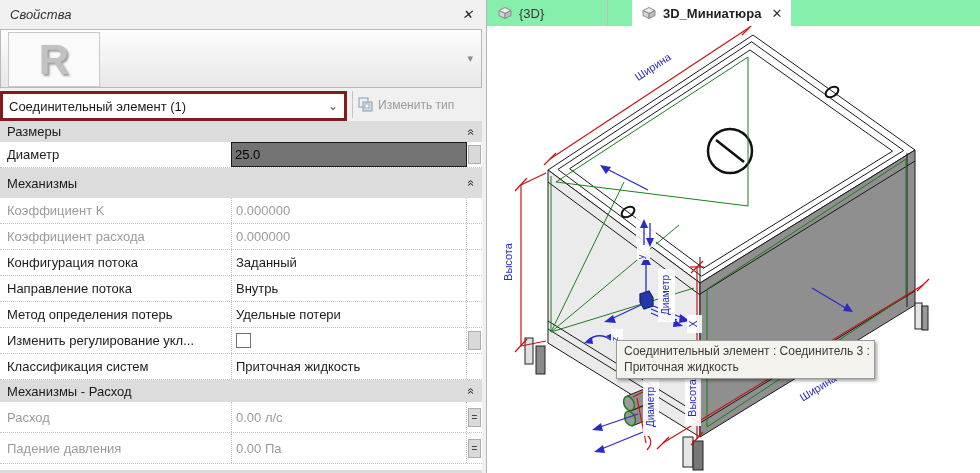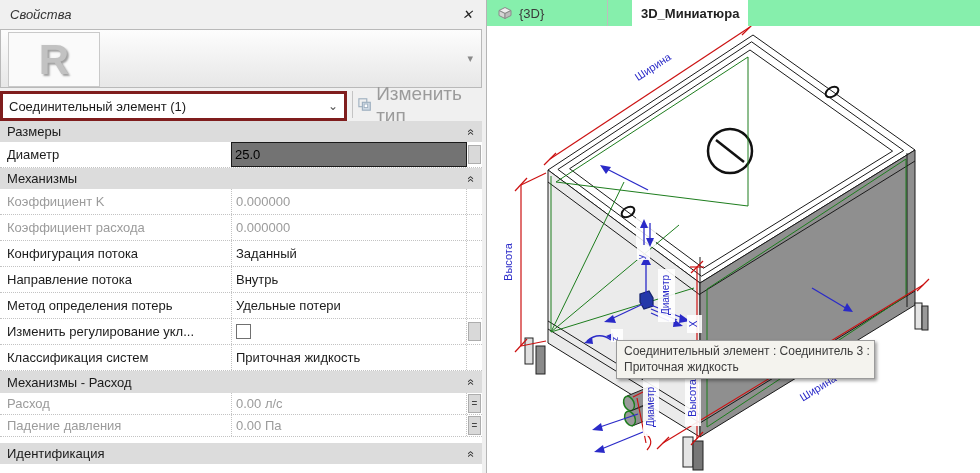--- a/index.html
+++ b/index.html
@@ -18,27 +18,27 @@
     border:1px solid #c9c9c9;display:flex;align-items:center;justify-content:center;}
   .rlogo{font-size:42px;font-weight:bold;color:#c2c2c2;
     text-shadow:2px 2px 2px #9f9f9f,-1px -1px 1px #f5f5f5;line-height:1;}
   .preview .arr{position:absolute;right:8px;top:22px;color:#8a8a8a;font-size:11px;}
   .typerow{position:absolute;left:0;top:91px;right:0;height:27px;}
   .typecombo{position:absolute;left:0;top:0;width:347px;height:27px;background:#fff;
     border:3px solid #7f1d1d;box-sizing:border-box;display:flex;align-items:center;
     padding:12px 6px;font-size:13px;color:#1a1a1a;}
   .typecombo .arr{margin-left:auto;color:#555;font-size:12px;}
   .edittype{position:absolute;left:352px;top:0;right:4px;height:27px;display:flex;align-items:center;
-    gap:5px;font-size:19px;color:#9b9b9b;border-left:1px solid #c4c4c4;padding-left:5px;}
+    gap:5px;font-size:12px;color:#9b9b9b;border-left:1px solid #c4c4c4;padding-left:5px;}
 
   .grid{position:absolute;left:0;top:121px;right:4px;bottom:0;background:#fff;
     display:flex;flex-direction:column;}
   .sec{background:#dcdcdc;display:flex;align-items:center;padding:0 7px;font-size:13px;
     color:#1a1a1a;flex:0 0 auto;}
-  .h21{height:21px}.h22{height:22px}.h23{height:21px}.h25{height:25px}
+  .h21{height:21px}.h22{height:22px}.h23{height:30px}.h25{height:25px}
   .chev{margin-left:auto;display:inline-block;transform:rotate(90deg);font-size:12px;color:#333;}
   .prow{display:flex;align-items:stretch;border-bottom:1px dotted #c3c3c3;font-size:13px;
     color:#1c1c1c;flex:0 0 auto;position:relative;background:#fff;}
   .prow .lbl{width:224px;padding-left:7px;display:flex;align-items:center;white-space:nowrap;
     overflow:hidden;}
   .prow .val{flex:1;border-left:1px dotted #c3c3c3;padding-left:4px;display:flex;align-items:center;
     white-space:nowrap;overflow:hidden;}
   .prow .rail{width:15px;border-left:1px dotted #c3c3c3;display:flex;align-items:center;
     justify-content:center;}
   .prow.dis{color:#9b9b9b;}
@@ -49,21 +49,21 @@
     font-size:10px;color:#444;display:flex;align-items:center;justify-content:center;cursor:pointer;}
   .cb{width:13px;height:13px;border:1px solid #707070;background:#fff;display:inline-block;}
   .spacer6{height:6px;flex:0 0 auto;background:#fff;}
 
   
   .viewarea{position:absolute;left:487px;top:0;width:493px;height:473px;background:#fff;}
   .tabbar{position:absolute;left:0;top:0;right:0;height:26px;background:#86efac;display:flex;}
   .tab{display:flex;align-items:center;gap:6px;padding:0 10px;font-size:13px;color:#3a3a3a;
     cursor:pointer;}
   .tab.inactive{width:100px;border-right:1px solid #bdbdbd;}
-  .tab.active{background:#fff;font-weight:bold;color:#222;margin-left:24px;padding:0 9px;flex-direction:column;}
+  .tab.active{background:#fff;font-weight:bold;color:#222;margin-left:24px;padding:0 9px;}
   .tab .tx{font-size:13px;color:#333;margin-left:4px;font-weight:normal;}
   .canvas{position:absolute;left:0;top:26px;width:493px;height:447px;background:#fff;}
   .canvas svg{position:absolute;left:0;top:0;}
   .tooltip{position:absolute;left:129px;top:314px;width:243px;background:#f4f3ee;
     border:1px solid #9b9b9b;box-shadow:2px 2px 3px rgba(0,0,0,0.35);padding:2px 7px 3px 7px;
     font-size:12px;line-height:16px;color:#3c3c3c;white-space:nowrap;}
   svg text{font-family:"Liberation Sans",sans-serif;}
 </style>
 </head>
 <body>

